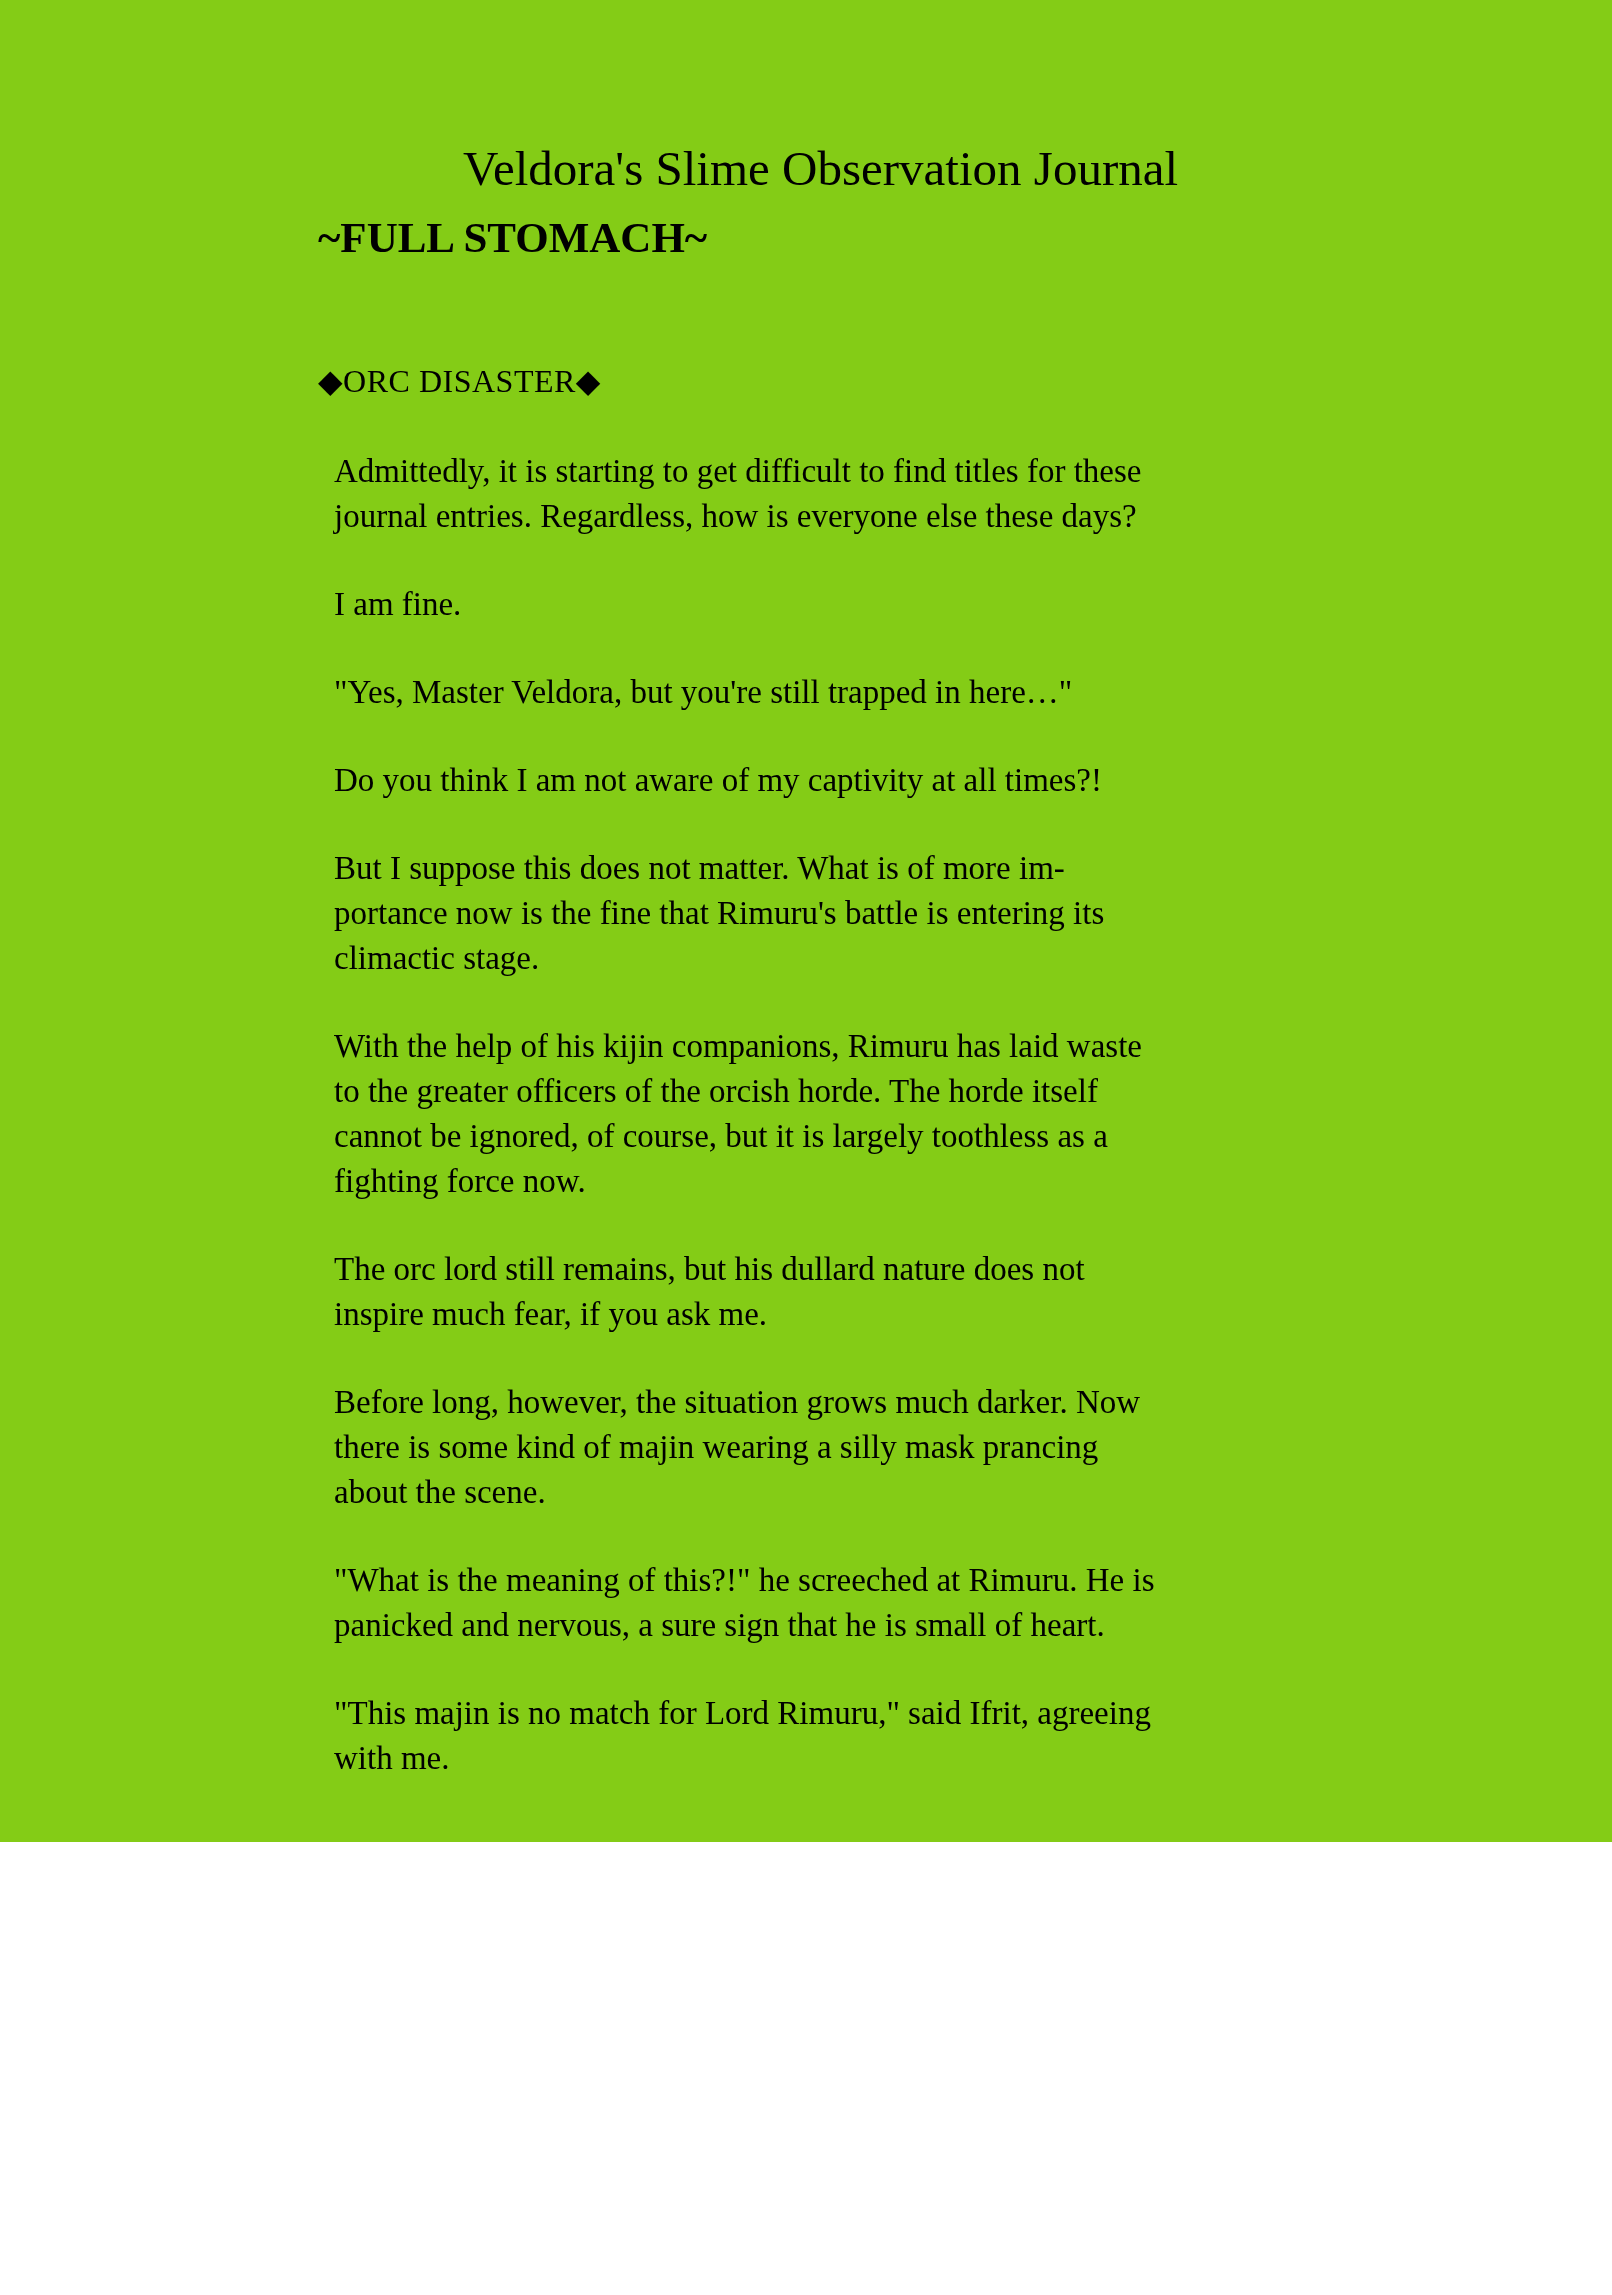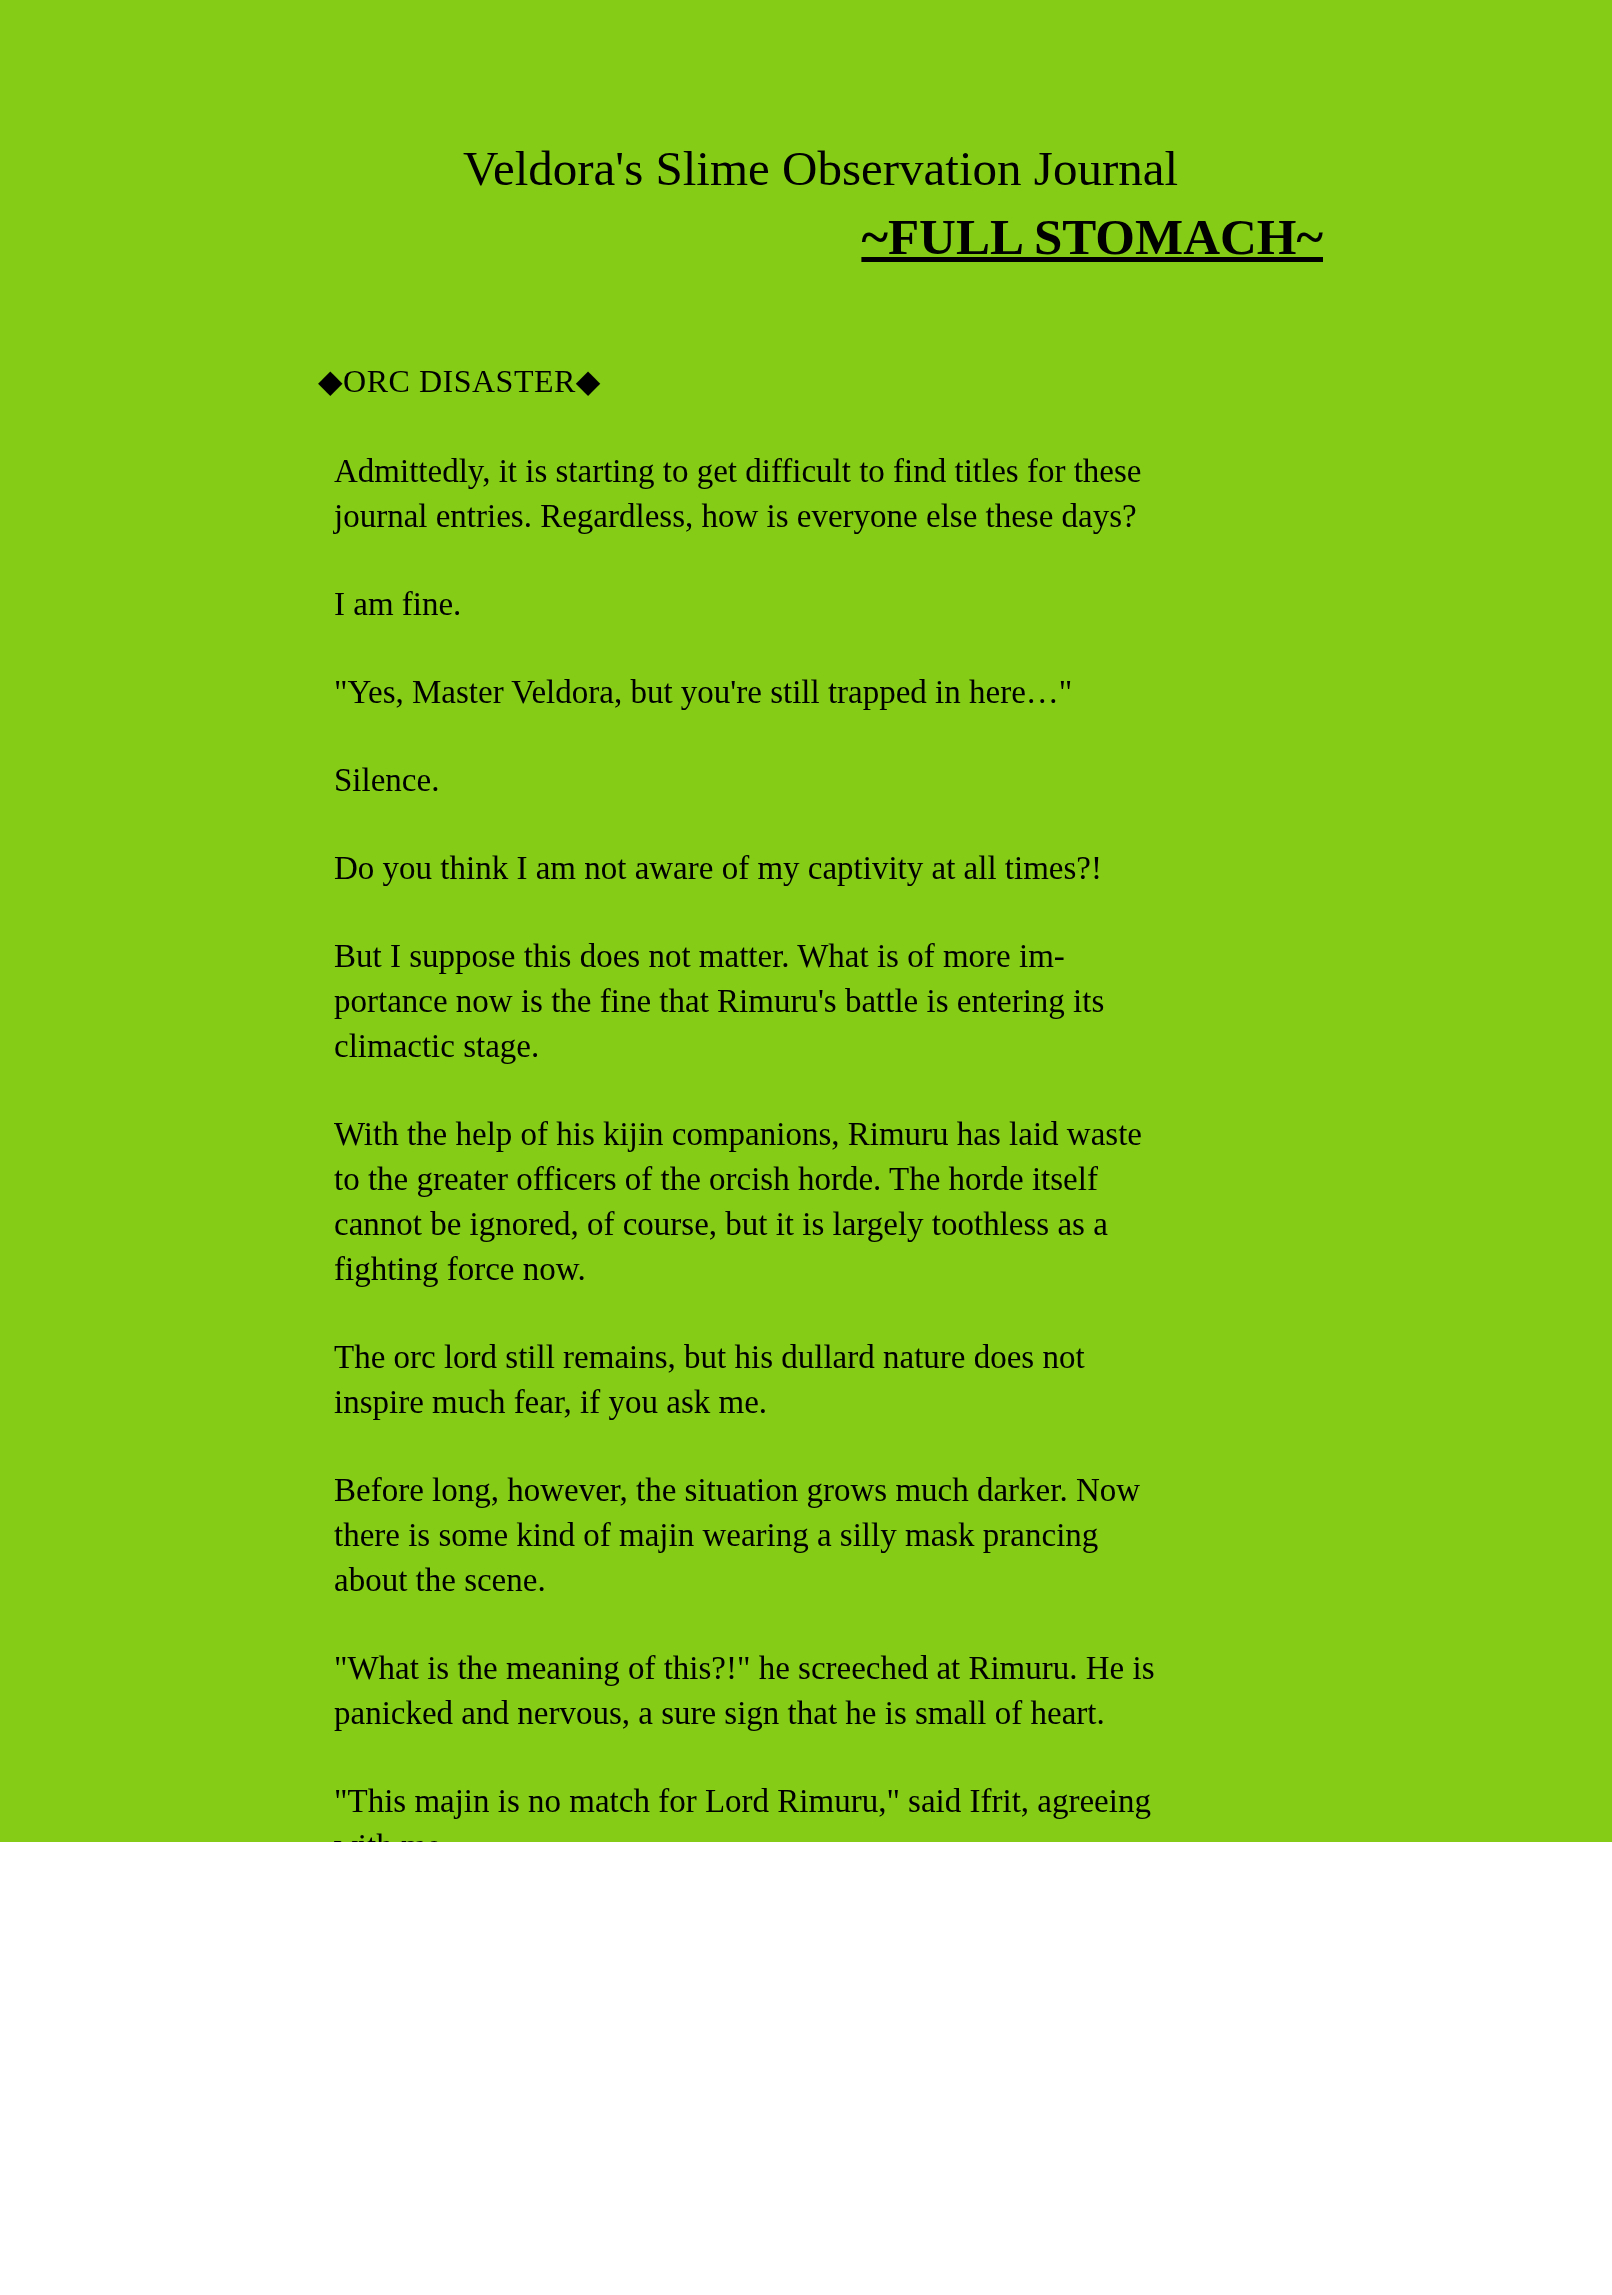--- a/index.html
+++ b/index.html
@@ -29,27 +29,26 @@
   }
   .title-line1 {
     font-size: 49px;
     font-weight: 400;
     line-height: 61px;
     text-align: center;
     margin: 0;
     white-space: nowrap;
   }
   .title-line2 {
-    font-size: 51px;
+    font-size: 43px;
     font-weight: 700;
     line-height: 77px;
-    text-align: right;
+    text-align: left;
     margin: 0;
     white-space: nowrap;
-    text-decoration: underline;
   }
   .section-heading {
     font-size: 32px;
     font-weight: 400;
     line-height: 38px;
     margin: 86px 0 0 0;
     letter-spacing: 0.5px;
   }
   .body-text p {
     font-size: 33px;
@@ -74,21 +73,20 @@
       <h2 class="title-line2">~FULL STOMACH~</h2>
     </header>
 
     <div class="section-heading">◆ORC DISASTER◆</div>
 
     <main class="body-text">
       <p class="first">Admittedly, it is starting to get difficult to find titles for these
 journal entries. Regardless, how is everyone else these days?</p>
       <p>I am fine.</p>
       <p>"Yes, Master Veldora, but you're still trapped in here…"</p>
-      <p>Silence.</p>
       <p>Do you think I am not aware of my captivity at all times?!</p>
       <p>But I suppose this does not matter. What is of more im-
 portance now is the fine that Rimuru's battle is entering its
 climactic stage.</p>
       <p>With the help of his kijin companions, Rimuru has laid waste
 to the greater officers of the orcish horde. The horde itself
 cannot be ignored, of course, but it is largely toothless as a
 fighting force now.</p>
       <p>The orc lord still remains, but his dullard nature does not
 inspire much fear, if you ask me.</p>

